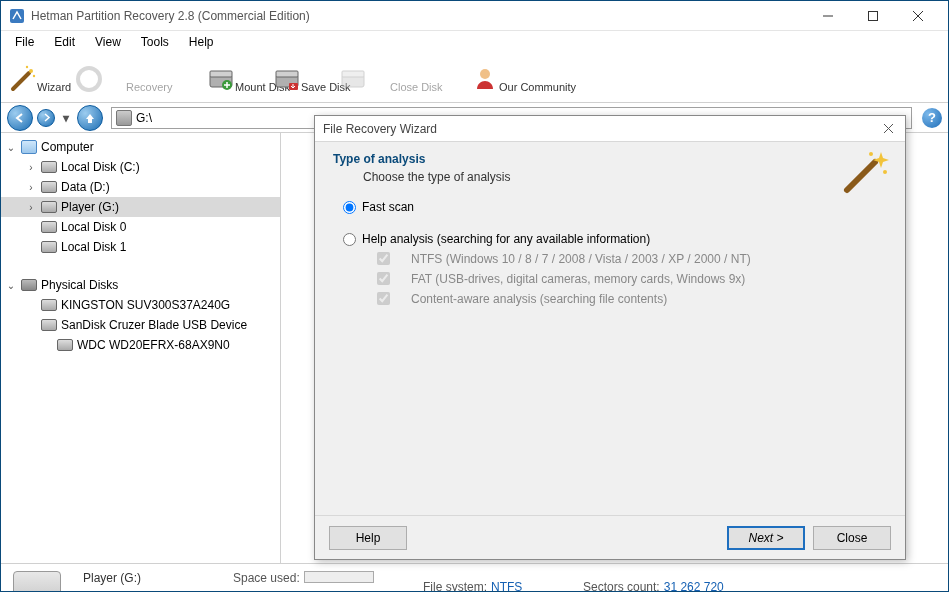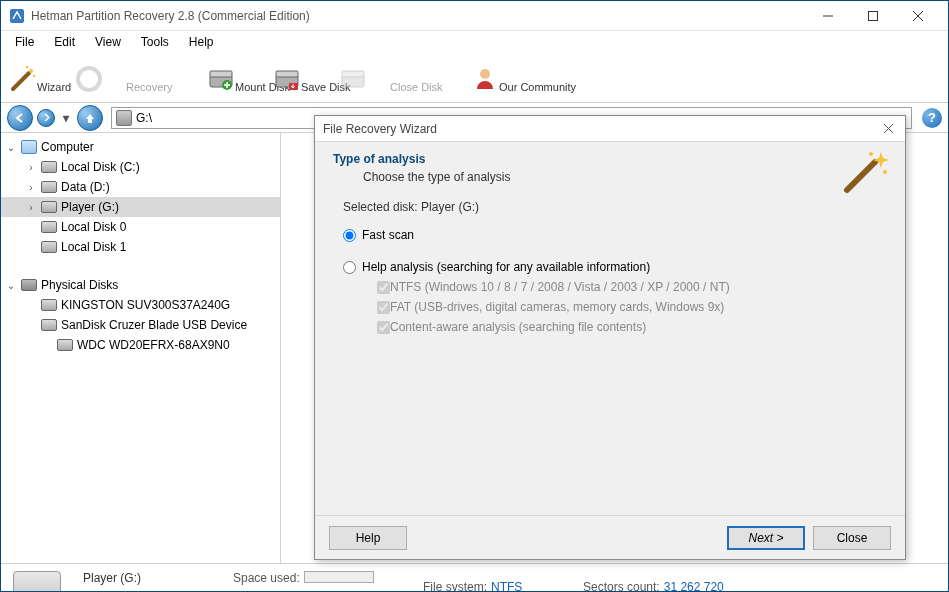--- a/index.html
+++ b/index.html
@@ -56,21 +56,21 @@
 .modal-header { height: 26px; background: #fff; display: flex; align-items: center; padding: 0 8px; border-bottom: 1px solid #d8d8d8;}
 .modal-header .title { flex: 1; color: #444; }
 .modal-header .close-x { width: 18px; height:18px; display:flex; align-items:center; justify-content:center; cursor:pointer; color:#555;}
 .modal-body { flex: 1; padding: 10px 18px 6px 18px; background:#f0f0f0; position:relative;}
 .modal-body .heading { font-weight: bold; color: #0a4a7a; font-size: 12px; }
 .modal-body .subheading { margin: 4px 0 16px 30px; color: #333; }
 .modal-body .wand-icon { position:absolute; right:16px; top:6px; width:48px; height:48px;}
 .modal-body .section-text { color:#333; margin: 2px 0 14px 10px;}
 .radio-row { display:flex; align-items:center; gap:6px; margin:6px 0 6px 10px; cursor:pointer;}
 .radio-row input[type=radio]{ width:13px; height:13px;}
-.check-row { display:flex; align-items:center; gap:0; margin:6px 0 6px 44px; color:#888;}
+.check-row { display:flex; align-items:flex-start; gap:21px; margin:6px 0 6px 44px; color:#888;}
 .check-row input[type=checkbox]{ width:13px; height:13px;}
 .hint { color:#333; margin: 28px 0 0 10px;}
 .modal-footer { height: 44px; border-top: 1px solid #d8d8d8; display:flex; align-items:center; padding: 0 14px; gap: 8px;}
 .modal-footer .spacer { flex:1;}
 .dlg-btn { min-width: 78px; height:24px; border:1px solid #adadad; background:#e1e1e1; cursor:pointer; font-size:12px; padding:0 14px;}
 .dlg-btn.primary { border:2px solid #1e6fbf;font-style:italic; }
 
 
 .drv { width:16px; height:12px; background:linear-gradient(#ddd,#aaa); border:1px solid #666; border-radius:2px;}
 .comp-icon { width:16px; height:14px; border:1px solid #4a88c7; background:linear-gradient(#cfe7fb,#9cc7ec); border-radius:2px;}
@@ -324,21 +324,20 @@
     <div class="subheading">Choose the type of analysis</div>
     <span class="wand-icon">
       <svg width="48" height="48">
           <path d="M6 42L34 14" stroke="#8a5a1a" stroke-width="6" stroke-linecap="round"></path>
           <path d="M38 10l2-6 2 6 6 2-6 2-2 6-2-6-6-2z" fill="#f2c33a"></path>
           <circle cx="30" cy="6" r="2" fill="#f2c33a"></circle>
           <circle cx="44" cy="24" r="2" fill="#f2c33a"></circle>
         </svg>
     </span>
 
-    <div class="section-text">Selected disk: Player (G:)</div>
 
     <label class="radio-row">
       <input type="radio" name="scan" checked="" style="">
       <span>Fast scan</span>
     </label>
 
     <label class="radio-row" style="margin-top:18px">
       <input type="radio" name="scan" style="">
       <span>Help analysis (searching for any available information)</span>
     </label>

